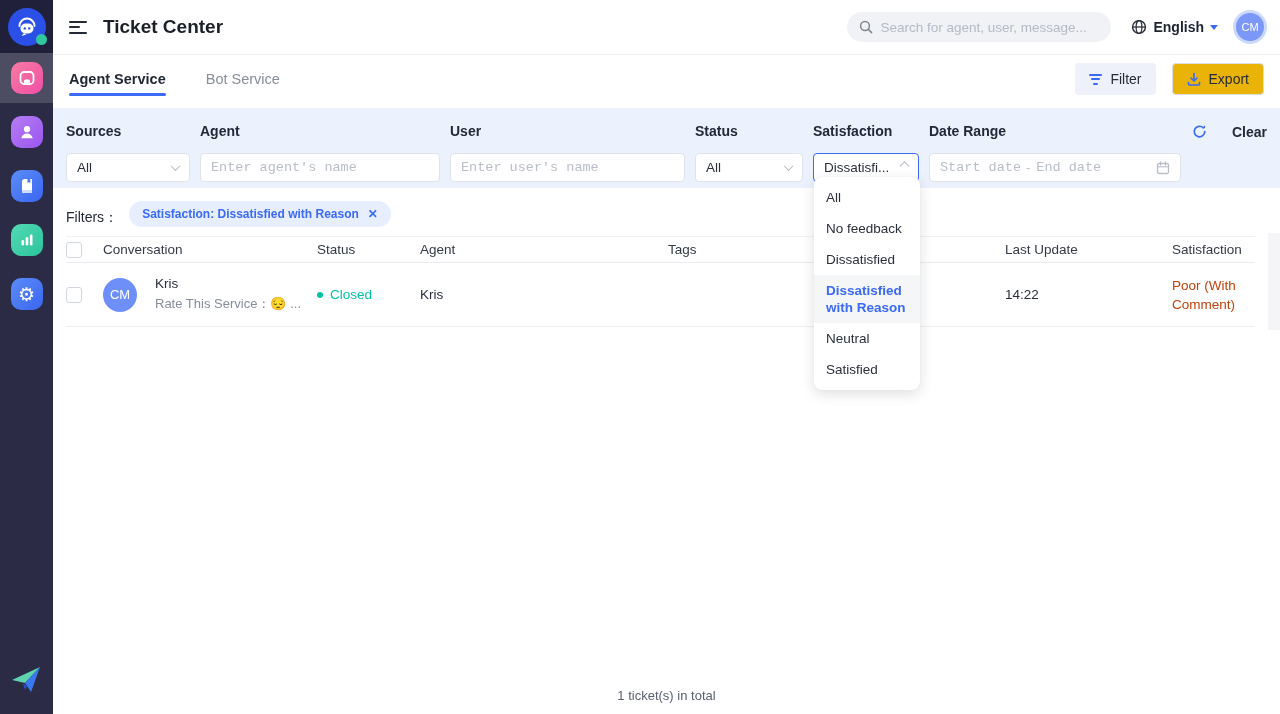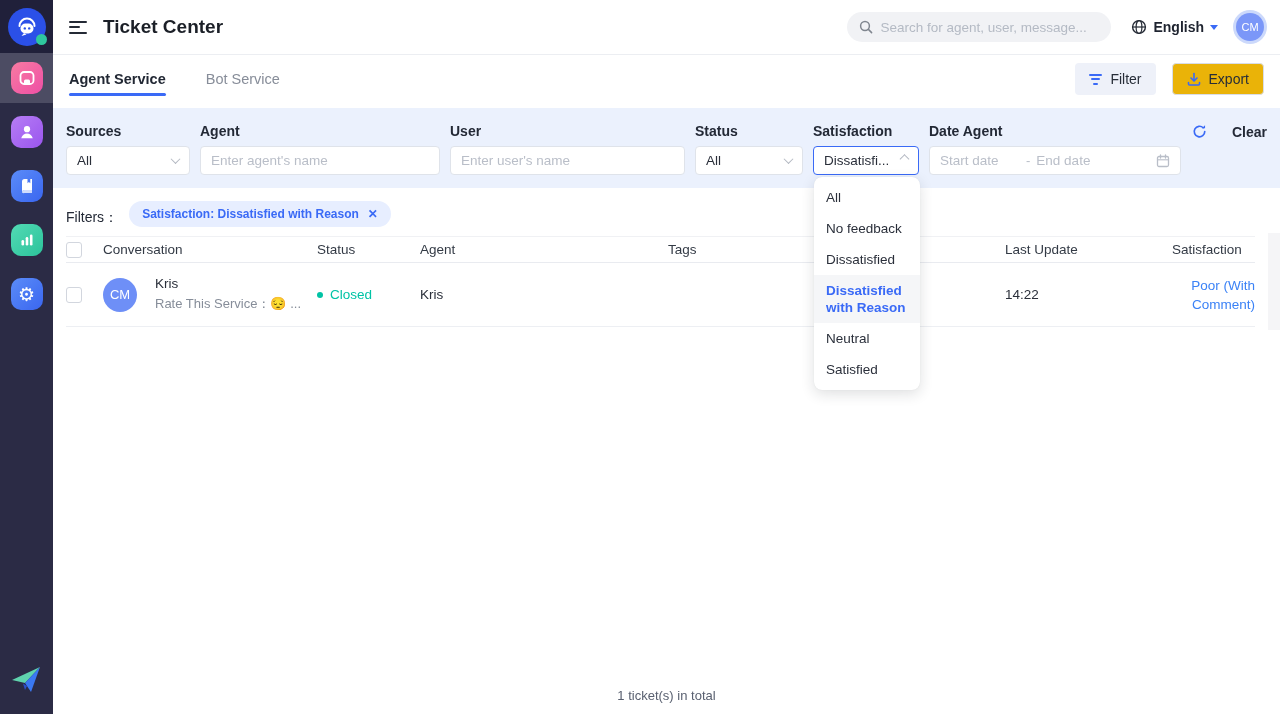--- a/index.html
+++ b/index.html
@@ -47,24 +47,24 @@
   .btn { height:32px; display:flex; align-items:center; gap:8px; padding:0 14px; border-radius:4px; font-size:14px; color:#272d38; cursor:pointer; }
   .btn-filter { background:#eef1f9; }
   .btn-export { background:#eab308; border:1px solid #d9dde6; }
   .filter-glyph { display:flex; flex-direction:column; gap:2.5px; align-items:center; }
   .filter-glyph span { height:2px; background:#3a6af6; border-radius:1px; }
   .fg1{width:13px;} .fg2{width:9px;} .fg3{width:5px;}
 
   
   .filter-panel { margin-top:5px; height:80px; background:#ebf1fd; padding:15px 13px 0 13px; display:flex; align-items:flex-start; }
   .fgroup { margin-right:10px; }
-  .fgroup .flabel { display:block; font-size:14px; font-weight:700; color:#232936; margin-bottom:7px; }
+  .fgroup .flabel { display:block; font-size:14px; font-weight:700; color:#232936; margin-bottom:14px; }
   .control { height:29px; background:#fff; border:1px solid #dfe3ea; border-radius:4px; display:flex; align-items:center; padding:0 10px; font-size:13.5px; color:#2a2f3a; }
   .w-sources{width:124px;} .w-agent{width:240px;} .w-user{width:235px;} .w-status{width:108px;} .w-satisf{width:106px;} .w-dates{width:252px;}
-  .control input { border:none; outline:none; width:100%; font-size:13.5px; color:#a21caf; font-family:Liberation Sans, sans-serif; background:transparent; }
+  .control input { border:none; outline:none; width:100%; font-size:13.5px; color:#a21caf; font-family:Liberation Mono, monospace; background:transparent; }
   .control input::placeholder { color:#b9bec8; }
   .chev { width:7px; height:7px; border-right:1.6px solid #b3b8c2; border-bottom:1.6px solid #b3b8c2; margin-left:auto; }
   .chev.down { transform:rotate(45deg) translate(-1px,-1px); }
   .chev.up { transform:rotate(-135deg) translate(1px,1px); }
   .control.open { border-color:#3a6af6; }
   .date-sep { color:#b9bec8; padding:0 6px; font-size:13px; }
   .clear-btn { margin-left:auto; display:flex; gap:25px; margin-top:1px; cursor:pointer; font-size:14px; font-weight:700; color:#232936; }
 
   
   .dropdown { position:absolute; left:761px; top:177px; width:106px; background:#fff; border-radius:8px;
@@ -87,21 +87,21 @@
   .col-conversation{width:214px;} .col-status{width:103px;} .col-agent{width:248px;}
   .col-tags{width:337px;} .col-update{width:167px;} .col-satisfaction{flex:1;}
   .checkbox { width:16px; height:16px; border:1px solid #d2d6de; border-radius:3px; background:#fff; cursor:pointer; }
   .conv { display:flex; align-items:center; gap:18px; }
   .avatar-row { width:34px; height:34px; border-radius:50%; background:#6e8ff7; color:#fff; font-size:13px; display:flex; align-items:center; justify-content:center; flex:none; }
   .conv-name { font-size:13.5px; color:#2a2f3a; margin-bottom:4px; }
   .conv-preview { font-size:13px; color:#868d99; white-space:nowrap; }
   .status-cell { display:flex; align-items:center; gap:7px; color:#00c3a5; font-size:13.5px; }
   .status-dot { width:6px; height:6px; border-radius:50%; background:#00c3a5; }
   .cell-text { font-size:13.5px; color:#2a2f3a; }
-  .satisf-text { font-size:13.5px; color:#3b82f6; line-height:19px; max-width:86px;text-align:right; }
+  .satisf-text { font-size:13.5px; color:#c2410c; line-height:19px; max-width:86px; }
   .vscroll { position:absolute; right:0; top:233px; width:12px; height:97px; background:#f5f5f7; cursor:pointer; }
 
   .footer-total { position:absolute; left:0; bottom:11px; width:100%; text-align:center; font-size:13px; color:#596070; }
 </style>
 </head>
 <body>
 
 <div class="sidebar">
   <div class="logo-block">
     <div class="logo-circle">
@@ -245,21 +245,21 @@
       </div>
     </div>
     <div class="fgroup w-satisf">
       <span class="flabel">Satisfaction</span>
       <div class="control open">
         <span>Dissatisfi...</span>
         <span class="chev up"></span>
       </div>
     </div>
     <div class="fgroup w-dates">
-      <span class="flabel">Date Agent</span>
+      <span class="flabel">Date Range</span>
       <div class="control">
         <input type="text" style="width: 80px;" placeholder="Start date">
         <span class="date-sep">-</span>
         <input type="text" style="width: 72px;" placeholder="End date">
         <svg width="14" height="14" viewBox="0 0 14 14" style="margin-left:auto">
           <rect x="1.5" y="2.5" width="11" height="10" rx="1.5" fill="none" stroke="#b9bec8" stroke-width="1.3"></rect>
           <line x1="4.5" y1="1" x2="4.5" y2="4" stroke="#b9bec8" stroke-width="1.3" stroke-linecap="round"></line>
           <line x1="9.5" y1="1" x2="9.5" y2="4" stroke="#b9bec8" stroke-width="1.3" stroke-linecap="round"></line>
           <line x1="1.5" y1="5.8" x2="12.5" y2="5.8" stroke="#b9bec8" stroke-width="1.1"></line>
         </svg>

